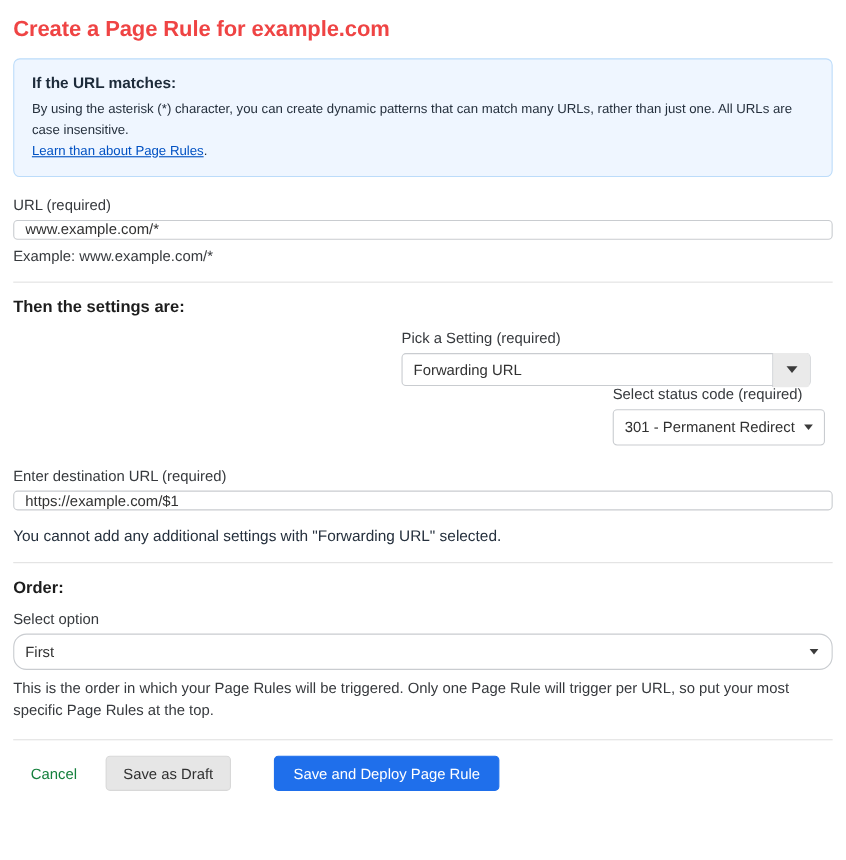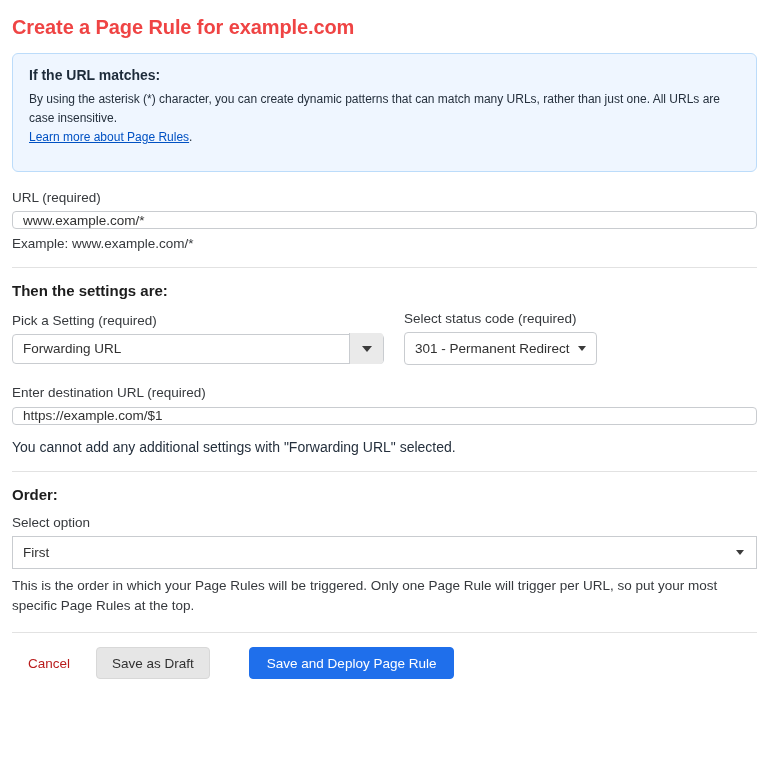--- a/index.html
+++ b/index.html
@@ -24,21 +24,21 @@
     font-size: 20px;
     font-weight: bold;
     color: #ef4444;
     margin: 6px 0 14px 0;
     letter-spacing: -0.1px;
   }
   .info-box {
     background: #eff6ff;
     border: 1px solid #bcdcfa;
     border-radius: 6px;
-    padding: 13px 16px 24px 16px;
+    padding: 13px 16px 13px 16px;
     margin-bottom: 18px;
   }
   .info-title {
     font-size: 14px;
     font-weight: bold;
     color: #1d2b3a;
     margin-bottom: 7px;
   }
   .info-body {
     font-size: 12px;
@@ -76,21 +76,21 @@
     font-size: 15px;
     font-weight: bold;
     color: #1d1d1d;
     margin: 0 0 12px 0;
   }
   hr.sep {
     border: none;
     border-top: 1px solid #e2e2e2;
     margin: 16px 0 14px 0;
   }
-  .row { display: flex; align-items: center; }
+  .row { display: flex; align-items: flex-end; flex-direction: column; }
   .col-setting { width: 372px; margin-right: 20px; }
   .col-status { width: 200px; }
   .select-main {
     width: 372px;
     height: 30px;
     border: 1px solid #c9ccd0;
     border-radius: 4px;
     background: #ffffff;
     display: flex;
     align-items: center;
@@ -132,21 +132,21 @@
   .caret-small {
     width: 0; height: 0;
     border-left: 4.5px solid transparent;
     border-right: 4.5px solid transparent;
     border-top: 5.5px solid #3b3b3b;
   }
   .order-select {
     width: 100%;
     height: 33px;
     border: 1px solid #c9ccd0;
-    border-radius: 0;
+    border-radius: 12px;
     background: #ffffff;
     display: flex;
     align-items: center;
     padding: 0 12px 0 10px;
     font-size: 13.5px;
     color: #313131;
     cursor: pointer;
   }
   .order-select .val { flex: 1; }
   .note {
@@ -173,21 +173,21 @@
     font-family: "Liberation Sans", sans-serif;
     display: inline-flex;
     align-items: center;
     justify-content: center;
     padding: 0 15px;
     cursor: pointer;
     border: 1px solid transparent;
   }
   .btn-cancel {
     background: #ffffff;
-    color: #b91c1c;
+    color: #15803d;
     border-color: #ffffff;
   }
   .btn-draft {
     background: #e6e6e6;
     color: #313131;
     border-color: #d8d8d8;
   }
   .btn-primary {
     background: #1f6feb;
     color: #ffffff;
@@ -203,21 +203,21 @@
 
 <div class="page">
 
   <div class="title">Create a Page Rule for example.com</div>
 
   <div class="info-box">
     <div class="info-title">If the URL matches:</div>
     <div class="info-body">
       <span>By using the asterisk (*) character, you can create dynamic patterns that can match many URLs, rather than just one. All URLs are case insensitive.</span>
       <br>
-      <a class="info-link">Learn more about Page Rules</a><span>.</span>
+      <a class="info-link">Learn than about Page Rules</a><span>.</span>
     </div>
   </div>
 
   <div class="field-label">URL (required)</div>
   <input class="text-input" type="text" value="www.example.com/*" style="">
   <div class="hint">Example: www.example.com/*</div>
 
   <hr class="sep">
 
   <div class="section-head">Then the settings are:</div>

